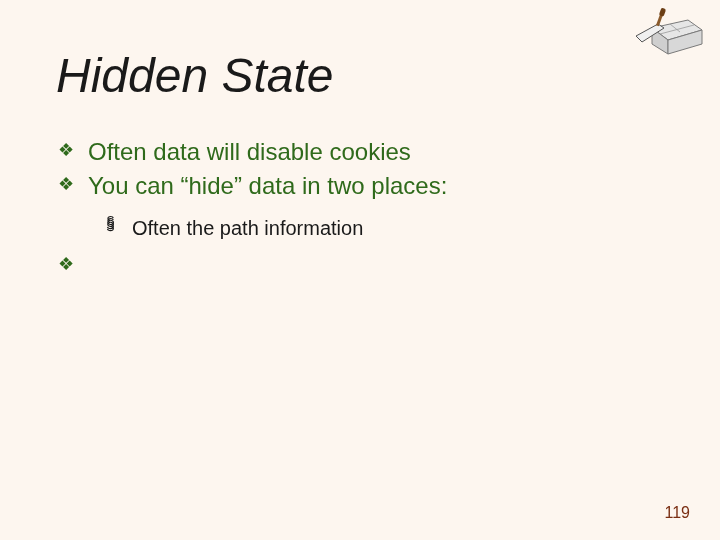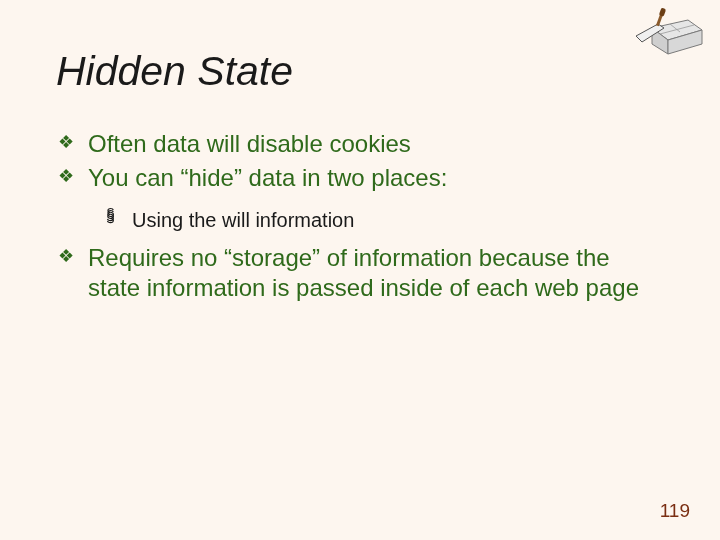--- a/index.html
+++ b/index.html
@@ -12,21 +12,21 @@
   }
   .slide {
     width: 720px;
     height: 540px;
     position: relative;
     padding: 48px 56px 0 56px;
   }
   .title {
     font-style: italic;
     font-weight: 400;
-    font-size: 41px;
+    font-size: 48px;
     color: #1a1a1a;
     margin-bottom: 34px;
     font-family: Arial, Helvetica, sans-serif;
   }
   .bullets { list-style: none; }
   .bullets li.level1 {
     position: relative;
     padding-left: 32px;
     font-size: 24px;
     color: #2f6a1b;
@@ -53,21 +53,21 @@
     left: 50px;
     top: 0;
     font-size: 16px;
     color: #1a1a1a;
   }
   .gap { height: 8px; }
   .slide-number {
     position: absolute;
     right: 30px;
     bottom: 18px;
-    font-size: 19px;
+    font-size: 16px;
     color: #7a2e12;
   }
   .corner-art {
     position: absolute;
     top: 6px;
     right: 14px;
   }
 </style>
 </head>
 <body>
@@ -105,26 +105,25 @@
       <span>You can “hide” data in two places:</span>
     </li>
 
     <li class="gap"></li>
 
     <li class="level2">
       <span class="marker">§</span>
     </li>
     <li class="level2">
       <span class="marker">§</span>
-      <span>Using the will information</span>
+      <span>Often the path information</span>
     </li>
 
     <li class="gap"></li>
 
     <li class="level1">
       <span class="marker">❖</span>
-      <span>Requires no “storage” of information because the state information is passed inside of each web page</span>
     </li>
   </ul>
 
   <div class="slide-number">119</div>
 
 </div>
 
 </body></html>

